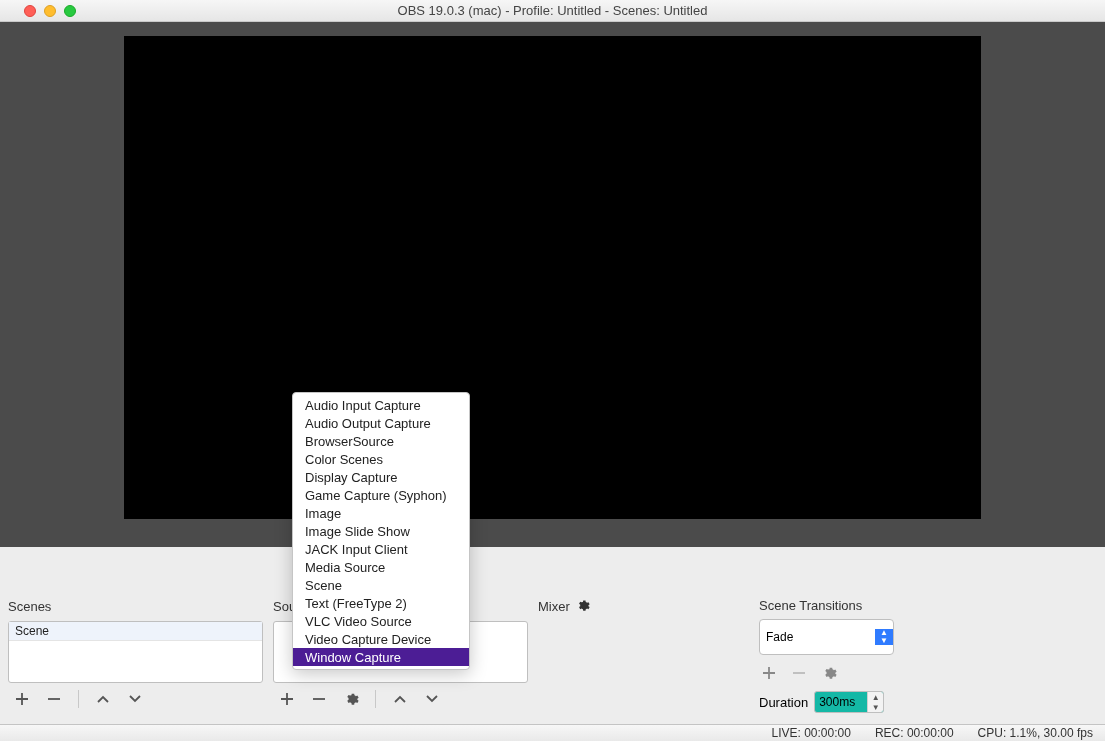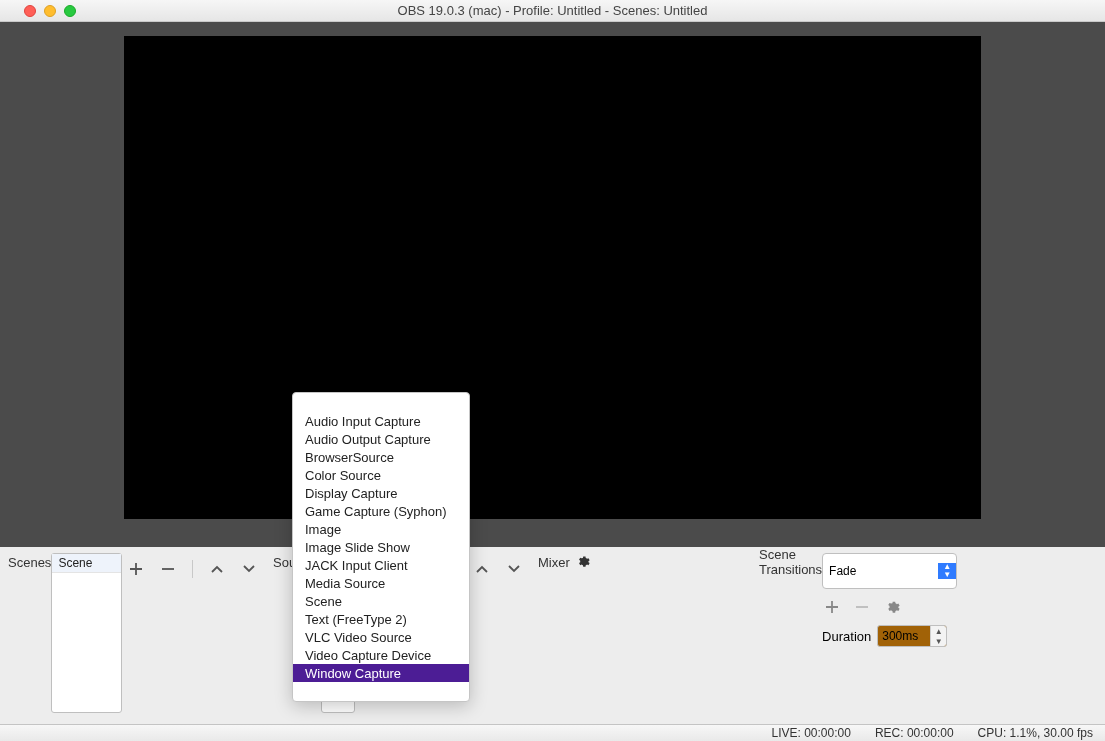--- a/index.html
+++ b/index.html
@@ -13,21 +13,21 @@
   .tl-min   { background:#ffbd2e; border:1px solid #dea123; }
   .tl-zoom  { background:#28c940; border:1px solid #1aab29; }
   .title-text { flex:1; text-align:center; font-size:13px; color:#444; }
 
   
   .preview-area { height: 525px; background:#4b4b4b; padding:14px 0 0 0; }
   .preview-inner { width:857px; height:483px; background:#000; margin:0 auto; }
 
   
   .panels { display:flex; gap:10px; padding:6px 8px 0 8px; height: 166px; }
-  .panel { display:flex; flex-direction:row; }
+  .panel { display:flex; flex-direction:column;margin-top:44px; }
   .panel-label { font-size:13px; color:#333; margin-bottom:6px; height:18px; display:flex; align-items:center; gap:6px; }
   .list-box { background:#fff; border:1px solid #bfbfbf; border-radius:3px; flex:1; }
   .list-item { padding:2px 6px; font-size:12px; color:#222; background:#eef3fb; border-bottom:1px solid #e4e4e4; }
 
   .tool-row { height:30px; display:flex; align-items:center; gap:12px; padding:2px 4px 0 4px; }
   .tool-btn { width:20px; height:20px; display:flex; align-items:center; justify-content:center; font-size:16px; color:#555; cursor:pointer; }
   .tool-sep { width:1px; height:18px; background:#c8c8c8; margin:0 2px; }
 
   
   .mixer-box { background:#fff; border:1px solid #bfbfbf; border-radius:3px; flex:1; padding:8px; position:relative; }
@@ -40,34 +40,34 @@
   .gear-icon { color:#555; font-size:14px; }
 
   
   .trans-box { display:flex; flex-direction:column; gap:8px; }
   .select { display:flex; border:1px solid #bfbfbf; border-radius:4px; overflow:hidden; height:36px; width:135px; background:#fff; font-size:12px; align-items:center; }
   .select-text { flex:1; padding:0 6px; }
   .select-arrows { width:18px; background:#2f7bff; color:#fff; display:flex; flex-direction:column; align-items:center; justify-content:center; font-size:8px; line-height:1; }
   .trans-row { display:flex; align-items:center; gap:10px; }
   .trans-row .tool-btn { color:#888; }
   .dur-row { display:flex; align-items:center; gap:6px; font-size:13px; }
-  .dur-input { display:flex; border:1px solid #bfbfbf; border-radius:3px; height:22px; overflow:hidden; background:#a16207; }
+  .dur-input { display:flex; border:1px solid #bfbfbf; border-radius:3px; height:22px; overflow:hidden; background:#14b8a6; }
   .dur-val { width:52px; padding:0 4px; font-size:12px; display:flex; align-items:center; }
   .dur-spin { width:16px; display:flex; flex-direction:column; font-size:8px; color:#555; background:#f3f3f3; border-left:1px solid #cfcfcf; }
   .dur-spin span { flex:1; display:flex; align-items:center; justify-content:center; cursor:pointer; }
 
   
   .right-buttons { display:flex; flex-direction:column; gap:4px; padding-top:24px; }
   .btn { width:130px; height:22px; background:linear-gradient(#ffffff,#f1f1f1); border:1px solid #bfbfbf; border-radius:4px; font-size:12px; color:#333; display:flex; align-items:center; justify-content:center; cursor:pointer; }
 
   
   .statusbar { position:absolute; bottom:0; left:0; right:0; height:17px; background:linear-gradient(#f7f7f7,#e9e9e9); border-top:1px solid #c4c4c4; display:flex; align-items:center; justify-content:flex-end; gap:24px; padding:0 12px; font-size:12px; color:#333; }
 
   
-  .popup { position:absolute; left:292px; top:392px; width:178px; background:#fff; border:1px solid #c5c5c5; border-radius:4px; box-shadow:0 4px 18px rgba(0,0,0,.22); padding:19px 0; z-index:50; }
+  .popup { position:absolute; left:292px; top:392px; width:178px; background:#fff; border:1px solid #c5c5c5; border-radius:4px; box-shadow:0 4px 18px rgba(0,0,0,.22); padding:3px 0; z-index:50; }
   .popup-item { font-size:13px; color:#222; padding:1.5px 12px; cursor:pointer; white-space:nowrap; }
   .popup-item.selected { background:#4c1d95; color:#fff; }
 
   svg { display:block; }
 </style>
 </head>
 <body>
 
 <div class="titlebar">
   <div class="traffic-lights">
@@ -205,21 +205,21 @@
 <div class="statusbar">
   <span>LIVE: 00:00:00</span>
   <span>REC: 00:00:00</span>
   <span>CPU: 1.1%, 30.00 fps</span>
 </div>
 
 <div class="popup" id="popup">
     <div class="popup-item">Audio Input Capture</div>
     <div class="popup-item">Audio Output Capture</div>
     <div class="popup-item">BrowserSource</div>
-    <div class="popup-item">Color Source</div>
+    <div class="popup-item">Color Scenes</div>
     <div class="popup-item">Display Capture</div>
     <div class="popup-item">Game Capture (Syphon)</div>
     <div class="popup-item">Image</div>
     <div class="popup-item">Image Slide Show</div>
     <div class="popup-item">JACK Input Client</div>
     <div class="popup-item">Media Source</div>
     <div class="popup-item">Scene</div>
     <div class="popup-item">Text (FreeType 2)</div>
     <div class="popup-item">VLC Video Source</div>
     <div class="popup-item">Video Capture Device</div>

